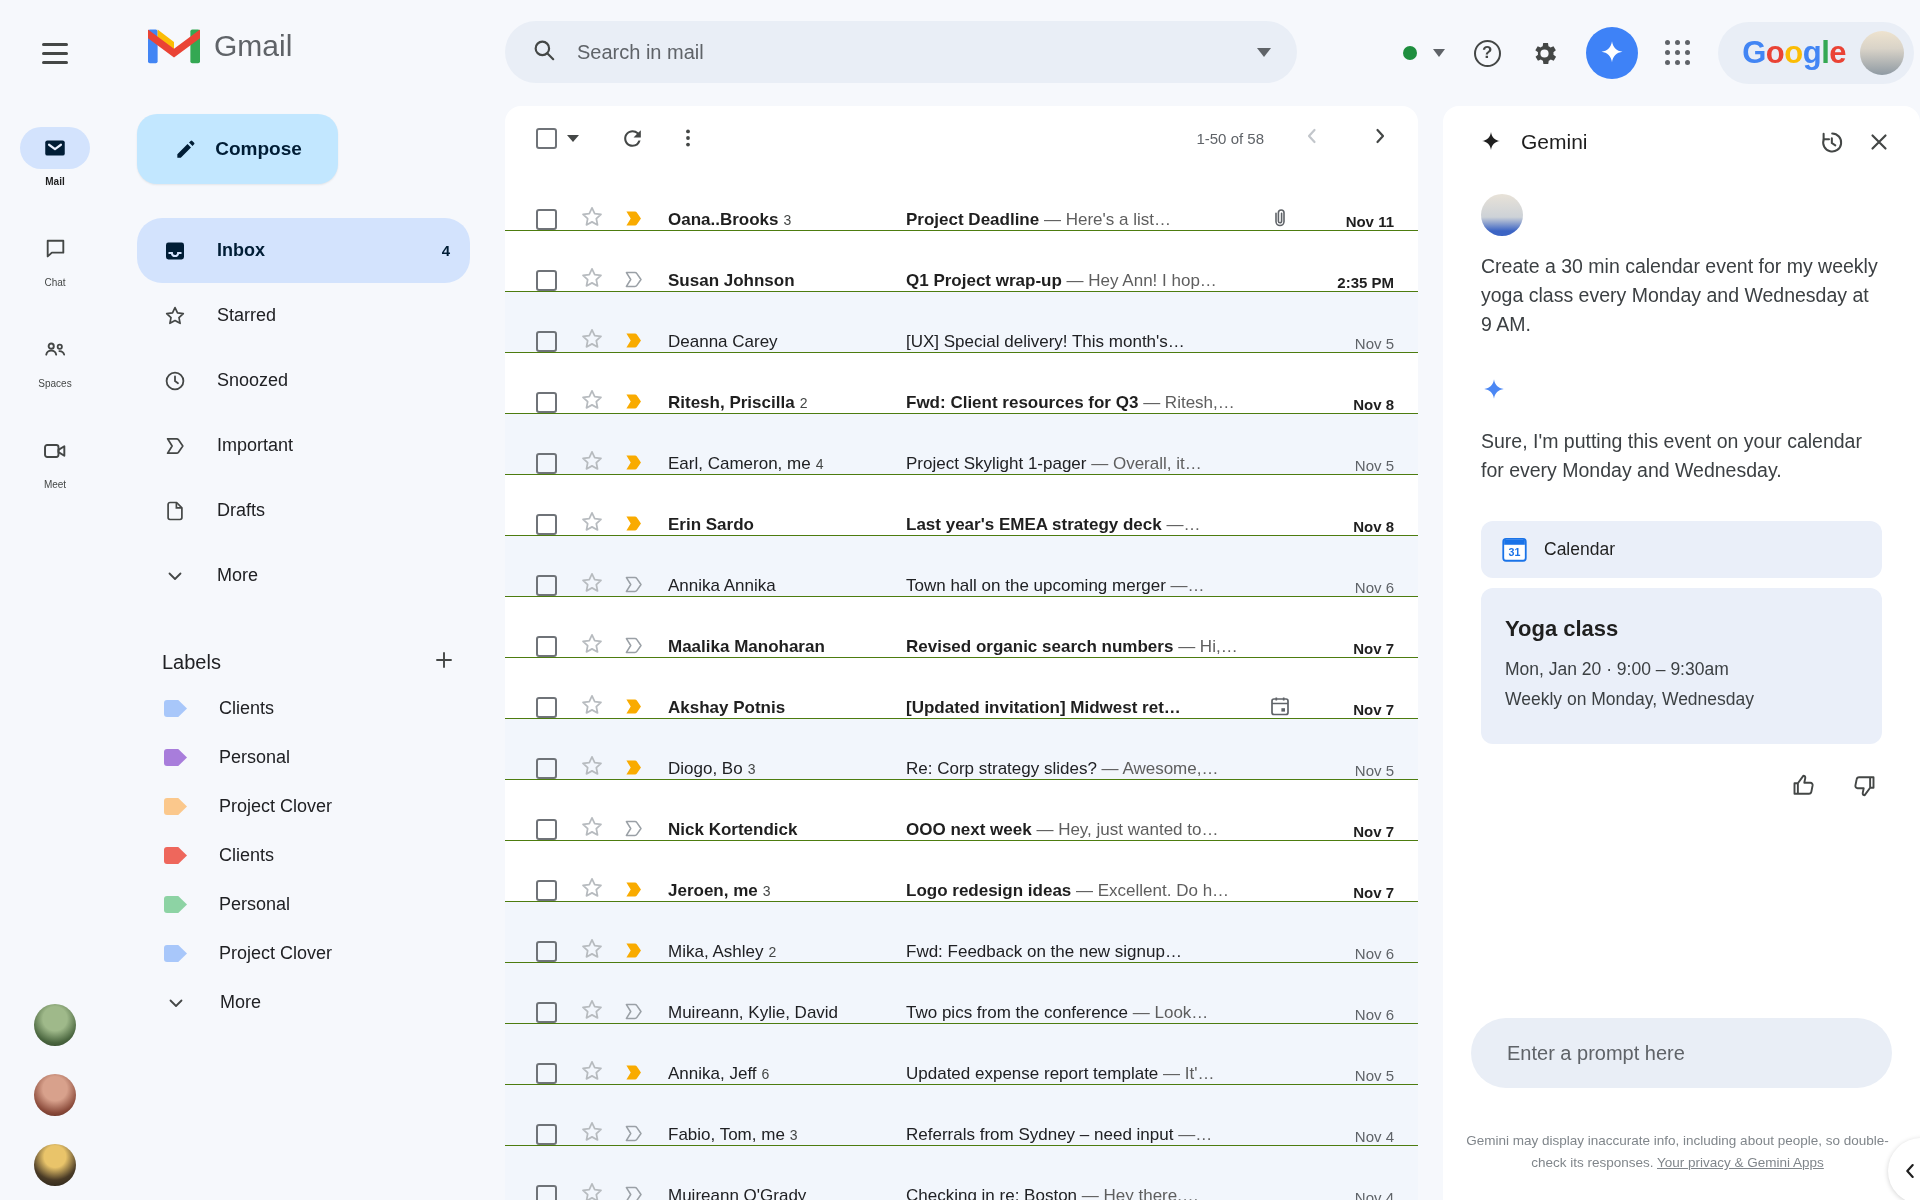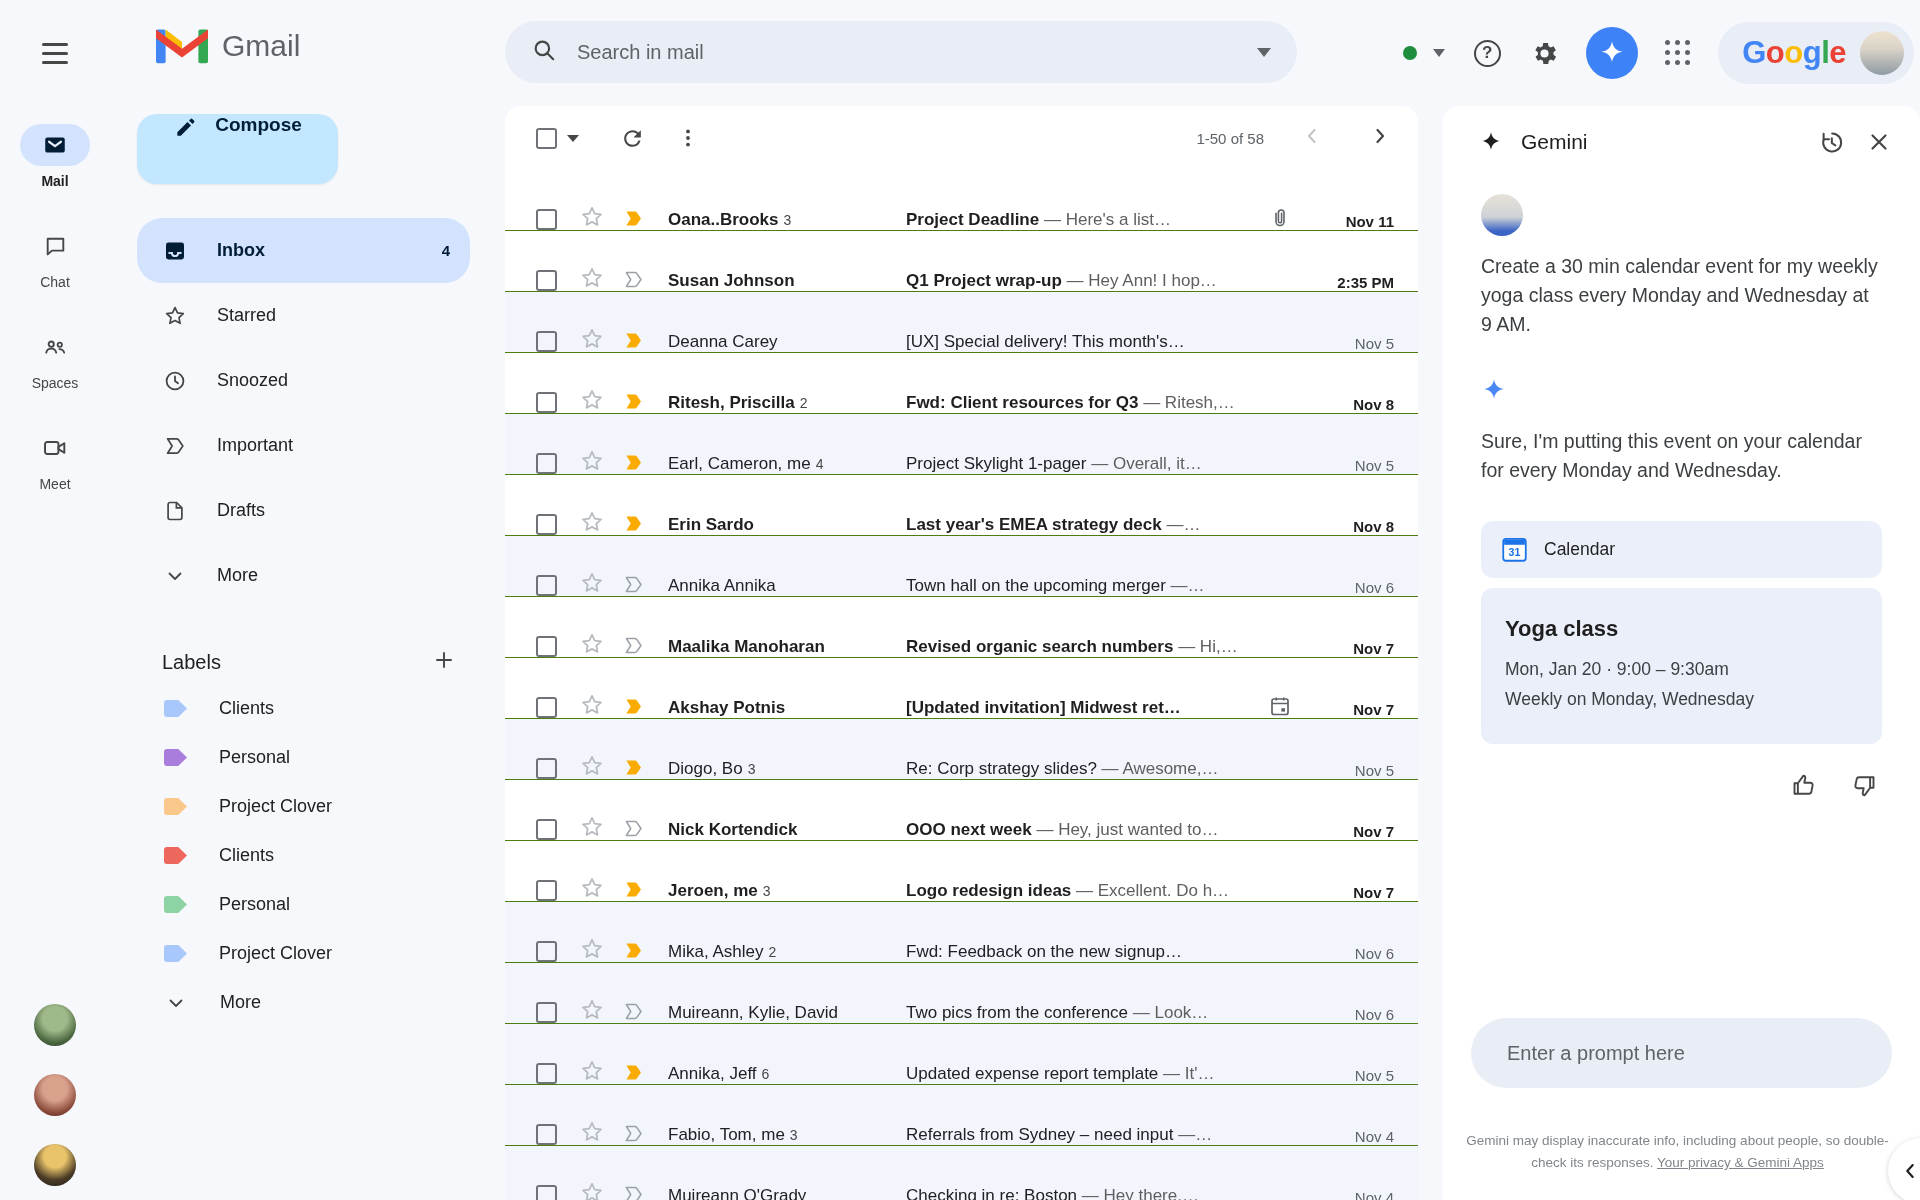--- a/index.html
+++ b/index.html
@@ -4,21 +4,21 @@
 <style>
   * { margin:0; padding:0; box-sizing:border-box; }
   html,body { width:1920px; height:1200px; overflow:hidden; }
   body { font-family:"Liberation Sans", sans-serif; background:#f6f8fc; color:#1f1f1f; }
   .app { position:relative; width:1920px; height:1200px; }
 
   
   .topbar { position:absolute; left:0; top:0; width:1920px; height:106px; }
   .hamburger { position:absolute; left:38px; top:38px; width:34px; height:30px; display:flex; flex-direction:column; justify-content:center; gap:6px; cursor:pointer; }
   .hamburger span { display:block; width:26px; height:3px; background:#444746; border-radius:2px; margin:0 auto; }
-  .brand { position:absolute; left:156px; top:24px; display:flex; align-items:center; gap:14px; }
+  .brand { position:absolute; left:148px; top:24px; display:flex; align-items:center; gap:14px; }
   .brand .wordmark { font-size:30px; color:#5f6368; letter-spacing:0; }
   .search { position:absolute; left:505px; top:21px; width:792px; height:62px; background:#e9eef6; border-radius:31px; display:flex; align-items:center; padding:0 26px; gap:20px; }
   .search input { flex:1; border:none; outline:none; background:transparent; font-size:20px; color:#1f1f1f; font-family:inherit; }
   .search input::placeholder { color:#5f6368; }
   .caret-down { width:0; height:0; border-left:7px solid transparent; border-right:7px solid transparent; border-top:9px solid #5f6368; }
   .top-right { position:absolute; right:4px; top:0; height:106px; display:flex; align-items:center; gap:27px; }
   .presence { display:flex; align-items:center; gap:16px; }
   .presence .dot { width:14px; height:14px; border-radius:50%; }
   .icon-btn { width:30px; height:30px; display:flex; align-items:center; justify-content:center; cursor:pointer; }
   .help-circle { width:27px; height:27px; border:2.4px solid #444746; border-radius:50%; color:#444746; font-size:17px; font-weight:700; display:flex; align-items:center; justify-content:center; }
@@ -28,31 +28,31 @@
   .gpill { height:62px; background:#e9eef6; border-radius:31px; display:flex; align-items:center; gap:14px; padding:0 10px 0 24px; margin-right:2px; }
   .glogo { font-size:31px; font-weight:600; letter-spacing:-0.5px; }
   .avatar { border-radius:50%; background:linear-gradient(180deg,#eee3cf 0%,#d9d3c8 40%,#8f9aa3 100%); }
   .avatar.sz44 { width:44px; height:44px; }
 
   
   .rail { position:absolute; left:0; top:106px; width:110px; bottom:0; }
   .rail-item { height:101px; display:flex; flex-direction:column; align-items:center; justify-content:center; cursor:pointer; }
   .rail-pill { width:70px; height:42px; border-radius:21px; display:flex; align-items:center; justify-content:center; }
   .rail-item.active .rail-pill { background:#d3e3fd; }
-  .rail-label { margin-top:7px; font-size:14px; color:#444746; }
+  .rail-label { margin-top:7px; font-size:10px; color:#444746; }
   .rail-item.active .rail-label { color:#1f1f1f; font-weight:700; }
   .rail-avatars { position:absolute; left:0; right:0; bottom:14px; display:flex; flex-direction:column; align-items:center; gap:28px; }
   .rail-avatars .pav { width:42px; height:42px; border-radius:50%; cursor:pointer; }
   .pav1 { background:radial-gradient(circle at 50% 35%,#9fb98a 0 35%,#49653e 70%,#2c3a28 100%); }
   .pav2 { background:radial-gradient(circle at 50% 35%,#d8a18c 0 35%,#8a4a3a 70%,#4a241c 100%); }
   .pav3 { background:radial-gradient(circle at 50% 30%,#e9c46a 0 30%,#4a3b26 65%,#1d1a14 100%); }
 
   
   .sidebar { position:absolute; left:110px; top:106px; width:395px; bottom:0; }
-  .compose { margin:8px 0 0 27px; width:201px; height:70px; border-radius:20px; background:#c2e7ff; display:flex; align-items:flex-start; justify-content:center; gap:16px; cursor:pointer; box-shadow:0 1px 2px rgba(0,0,0,.08); }
+  .compose { margin:8px 0 0 27px; width:201px; height:70px; border-radius:20px; background:#c2e7ff; display:flex; align-items:center; justify-content:center; gap:16px; cursor:pointer; box-shadow:0 1px 2px rgba(0,0,0,.08); }
   .compose span { font-size:19px; font-weight:700; color:#001d35; }
   .nav { margin:34px 0 0 27px; width:333px; }
   .nav-item { height:65px; border-radius:25px; display:flex; align-items:center; padding:0 20px 0 26px; gap:30px; cursor:pointer; font-size:18px; color:#202124; }
   .nav-item.active { background:#d3e3fd; font-weight:700; color:#001d35; }
   .nav-item .nlabel { flex:1; }
   .nav-item .ncount { font-size:15px; font-weight:700; color:#001d35; }
   .labels-head { margin:40px 0 8px 27px; width:333px; display:flex; align-items:center; padding:0 14px 0 25px; }
   .labels-head .lh-text { flex:1; font-size:20px; color:#202124; }
   .label-item { height:49px; margin-left:27px; width:333px; border-radius:25px; display:flex; align-items:center; padding:0 20px 0 27px; gap:32px; cursor:pointer; font-size:18px; color:#202124; }
   .tag { width:23px; height:17px; clip-path:polygon(0 0, 62% 0, 100% 50%, 62% 100%, 0 100%); border-radius:3px; }

